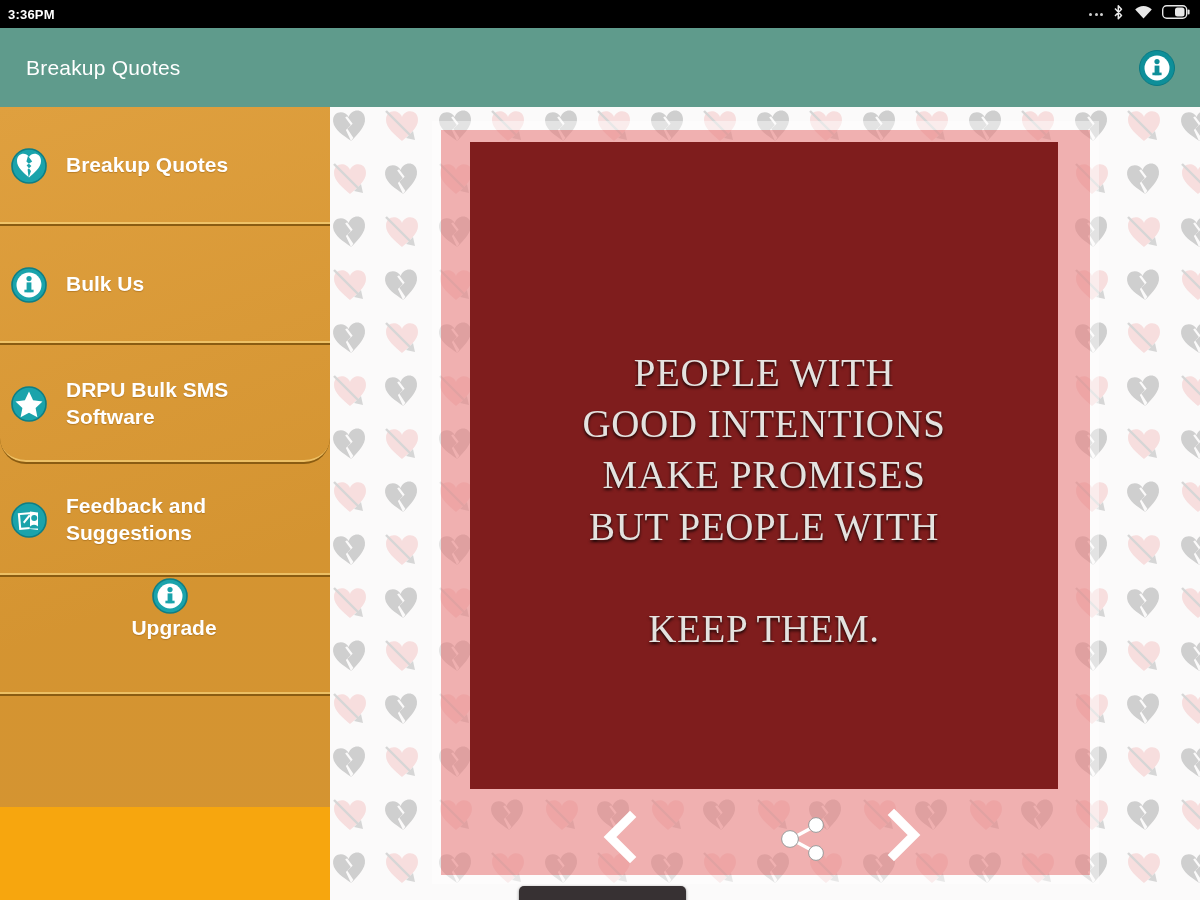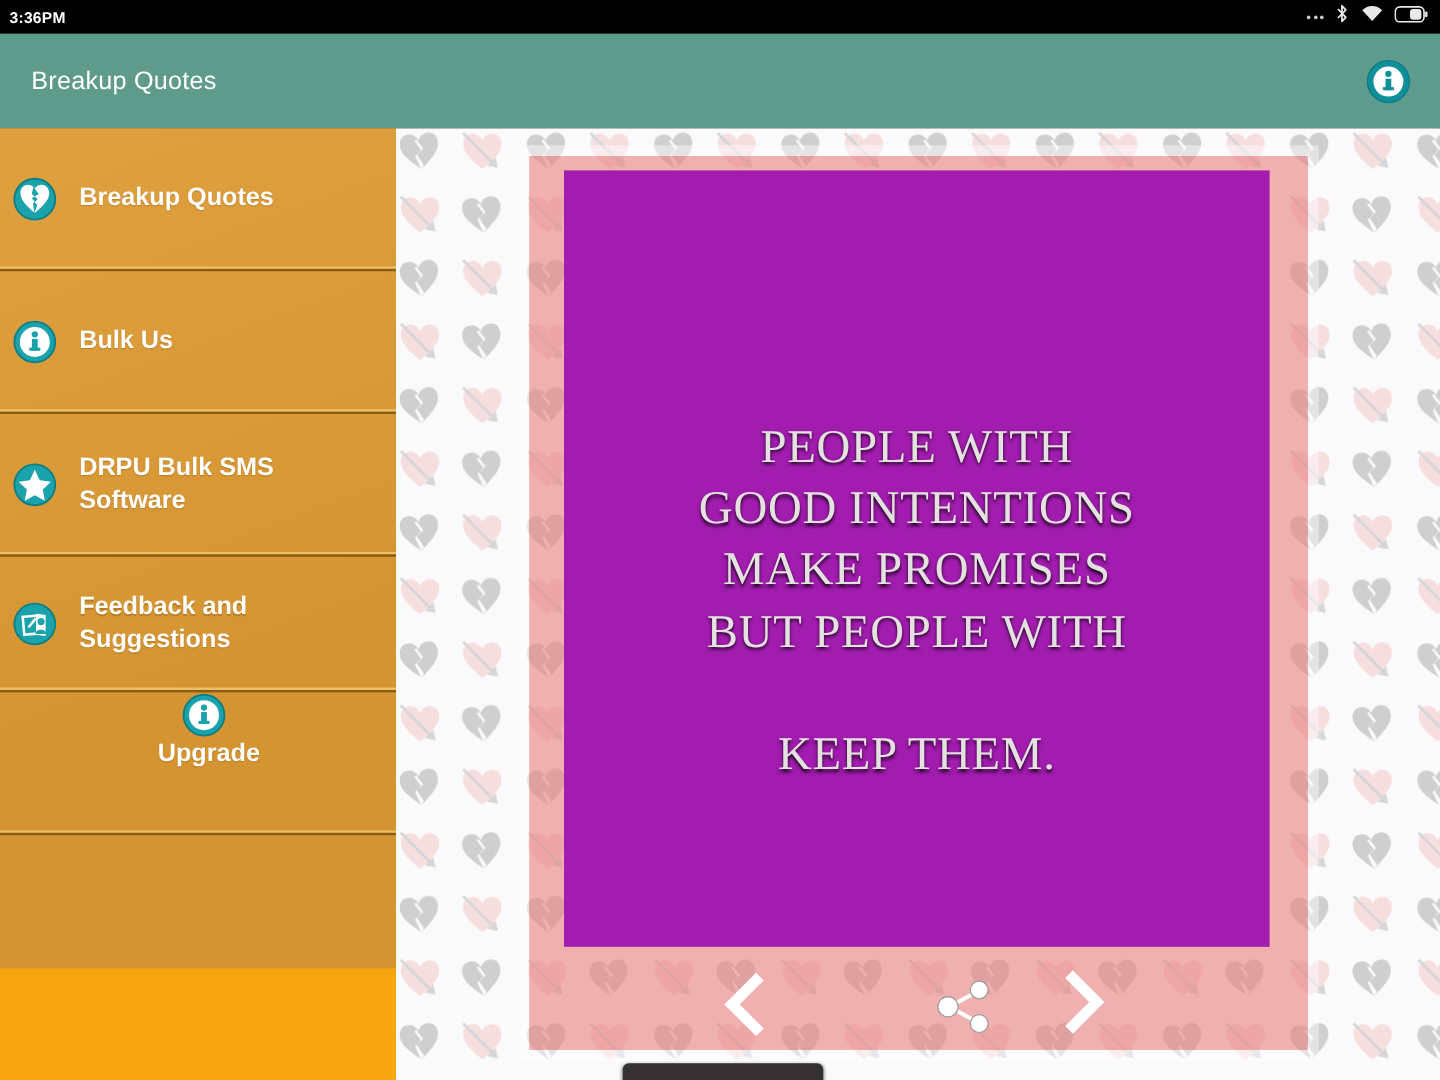--- a/index.html
+++ b/index.html
@@ -77,21 +77,21 @@
   }
 
   
   .frame{
     position:absolute; left:441px; top:23px; width:649px; height:745px;
     background:rgba(233,130,130,.62);
     box-shadow:0 0 0 9px rgba(255,255,255,.42);
   }
   .card{
     position:absolute; left:470px; top:35px; width:588px; height:647px;
-    background:#a21caf; display:flex; align-items:center; justify-content:center;
+    background:#7f1d1d; display:flex; align-items:center; justify-content:center;
   }
   .quote{
     color:#e4e2df; font-family:"Liberation Serif", serif;
     font-size:39px; line-height:1.31; text-align:center;
     letter-spacing:.6px; text-shadow:0 2px 3px rgba(0,0,0,.85);
     padding:0 20px; margin-top:70px;
   }
 
   
   .controls{
@@ -244,21 +244,21 @@
             <circle cx="19" cy="19" r="17" fill="none" stroke="#0f7e85" stroke-width="1.6"></circle>
             <circle cx="19" cy="19" r="12.5" fill="#ffffff"></circle>
             <circle cx="19" cy="12.6" r="2.6" fill="#1aa3ab"></circle>
             <rect x="16.6" y="16.4" width="4.8" height="9.8" fill="#1aa3ab"></rect>
             <rect x="14.4" y="23.7" width="9.2" height="2.6" fill="#1aa3ab"></rect>
           </svg>
         </span>
         <span class="lbl">Bulk Us</span>
       </div>
 
-      <div class="nav-item" style="height:119px;">
+      <div class="nav-item" style="height:119px;border-radius:26px;">
         <span class="ico">
           <svg width="38" height="38" viewBox="0 0 38 38">
             <circle cx="19" cy="19" r="17" fill="#1aa3ab"></circle>
             <circle cx="19" cy="19" r="17" fill="none" stroke="#0f7e85" stroke-width="1.6"></circle>
             <path d="M19,6.5 L23.1,15.2 L32.5,16.4 L25.6,23 L27.4,32.3 L19,27.7 L10.6,32.3 L12.4,23 L5.5,16.4 L14.9,15.2 Z" fill="#ffffff"></path>
           </svg>
         </span>
         <span class="lbl" style="max-width:220px;">DRPU Bulk SMS Software</span>
       </div>
 

